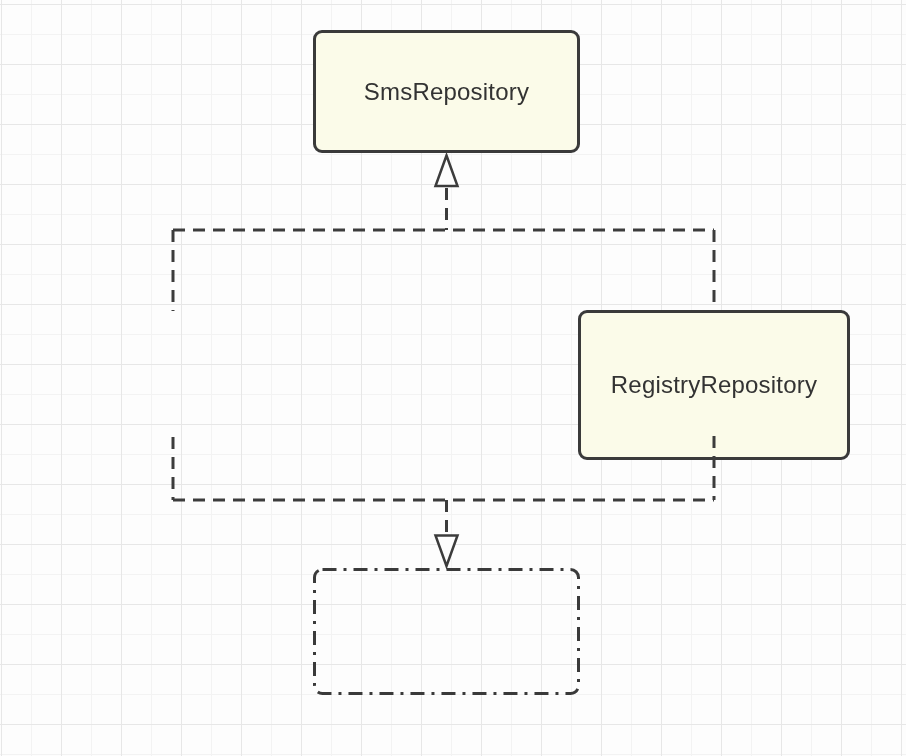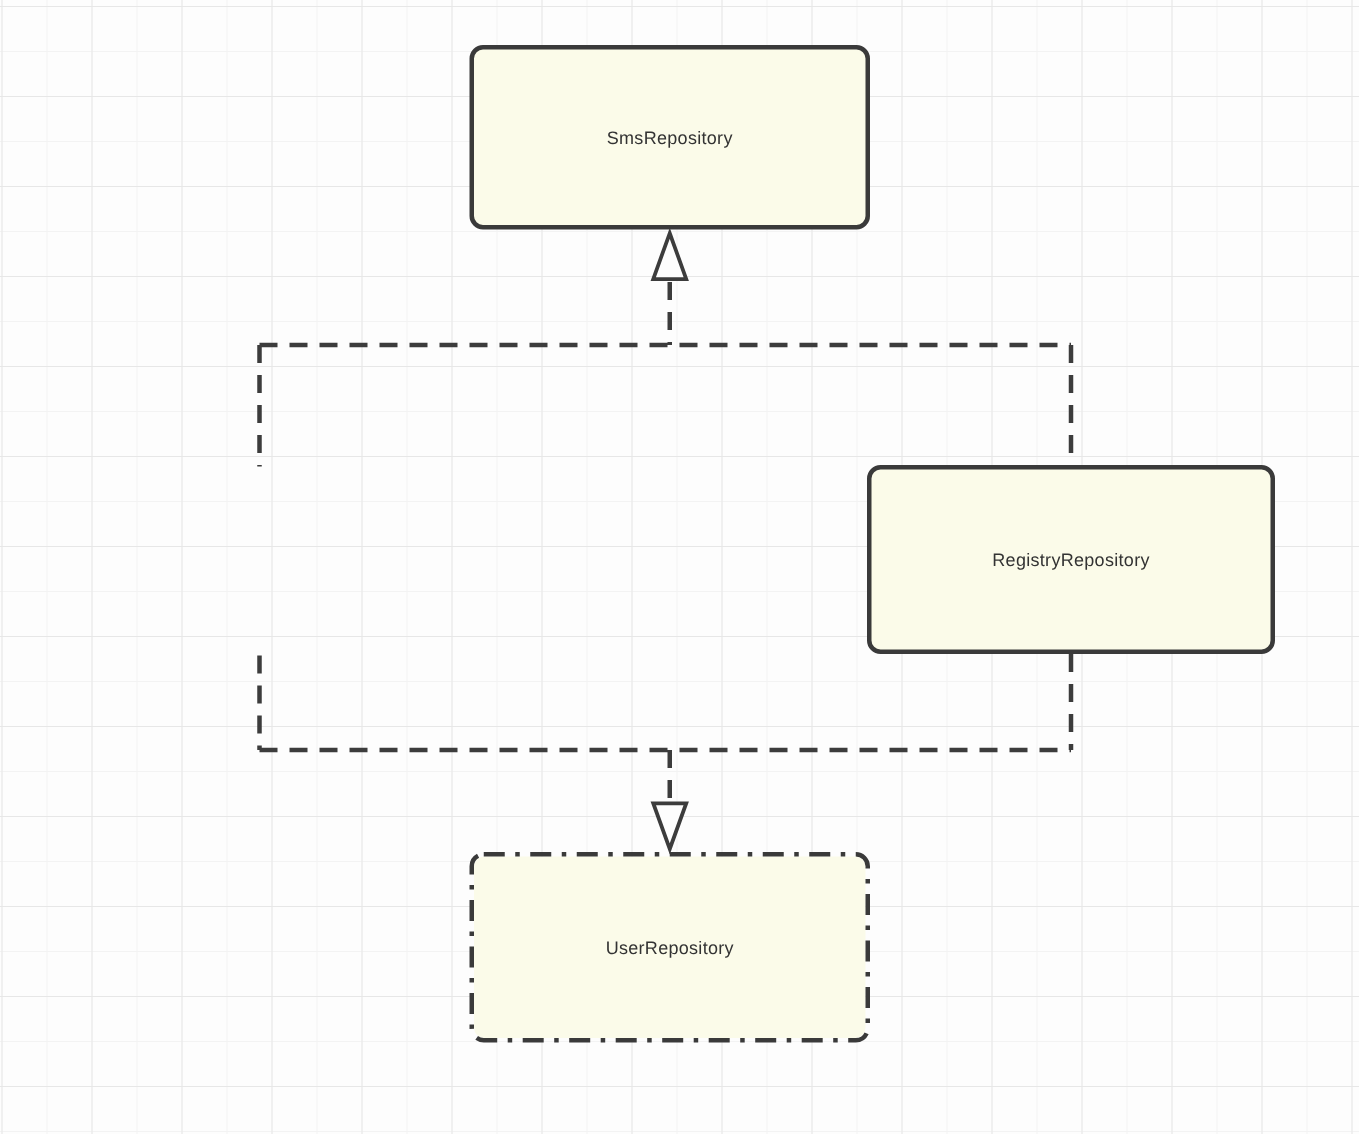--- a/index.html
+++ b/index.html
@@ -27,27 +27,27 @@
     box-sizing: border-box;
     background: #fbfbe9;
     border: 3px solid #3a3a3a;
     border-radius: 9px;
     display: flex;
     align-items: center;
     justify-content: center;
   }
   .node-label {
     color: #333333;
-    font-size: 12px;
+    font-size: 24px;
     letter-spacing: 0.2px;
     white-space: nowrap;
   }
   .node-sms      { left: 313px; top: 30px;  width: 267px; height: 123px; }
   .node-login    { left: 48px;  top: 311px; width: 250px; height: 126px; }
-  .node-registry { left: 578px; top: 310px; width: 272px; height: 126px; text-align: center; }
+  .node-registry { left: 578px; top: 310px; width: 272px; height: 150px; text-align: center; }
   
   .node-user     { left: 316px; top: 571px; width: 261px; height: 121px;
                    border: none; border-radius: 7px; }
   .overlay {
     position: absolute;
     left: 0; top: 0;
     width: 906px; height: 756px;
     pointer-events: none;
   }
   .edge-dash {
@@ -77,23 +77,20 @@
 
   <div class="node node-sms">
     <span class="node-label">SmsRepository</span>
   </div>
 
 
   <div class="node node-registry">
     <span class="node-label">RegistryRepository</span>
   </div>
 
-  <div class="node node-user">
-    <span class="node-label">UserRepository</span>
-  </div>
 
   <svg class="overlay" viewBox="0 0 906 756" xmlns="http://www.w3.org/2000/svg">
 
     <rect class="dashdot-border" x="314.5" y="569.5" width="264" height="124" rx="8"></rect>
 
     <g>
       <path class="edge-dash" d="M446.5 188 L446.5 230 M173 230 L714 230 M173 230 L173 311 M714 230 L714 310"></path>
       <path class="arrowhead" d="M446.5 155.5 L457.5 186 L435.5 186 Z"></path>
     </g>
 

